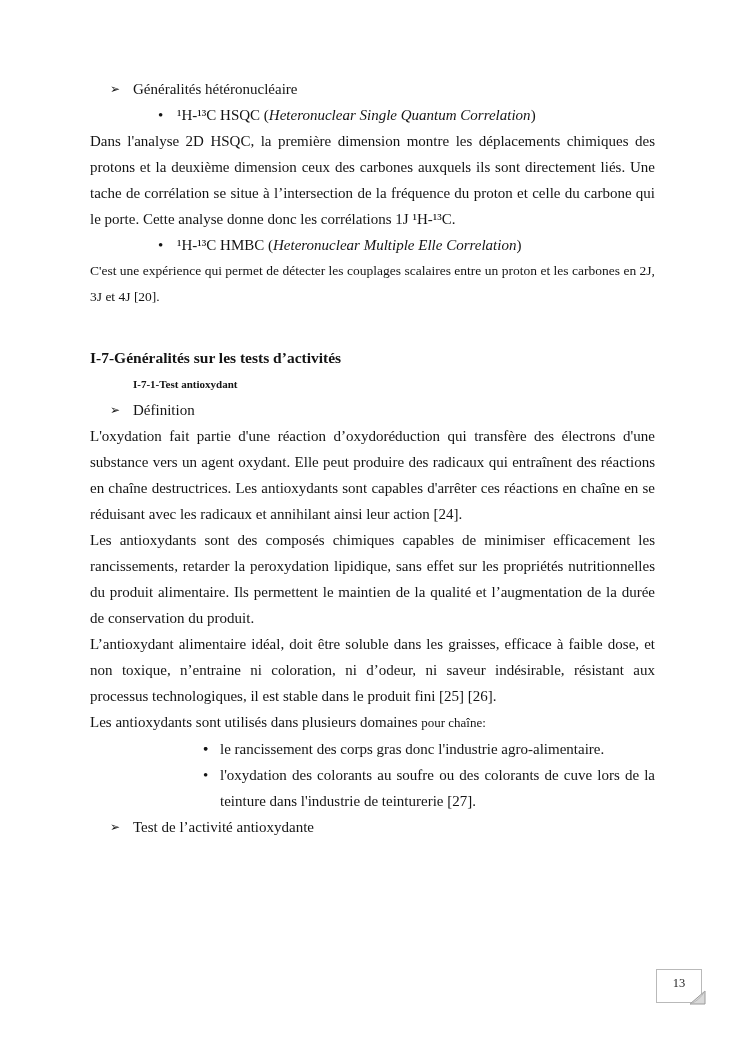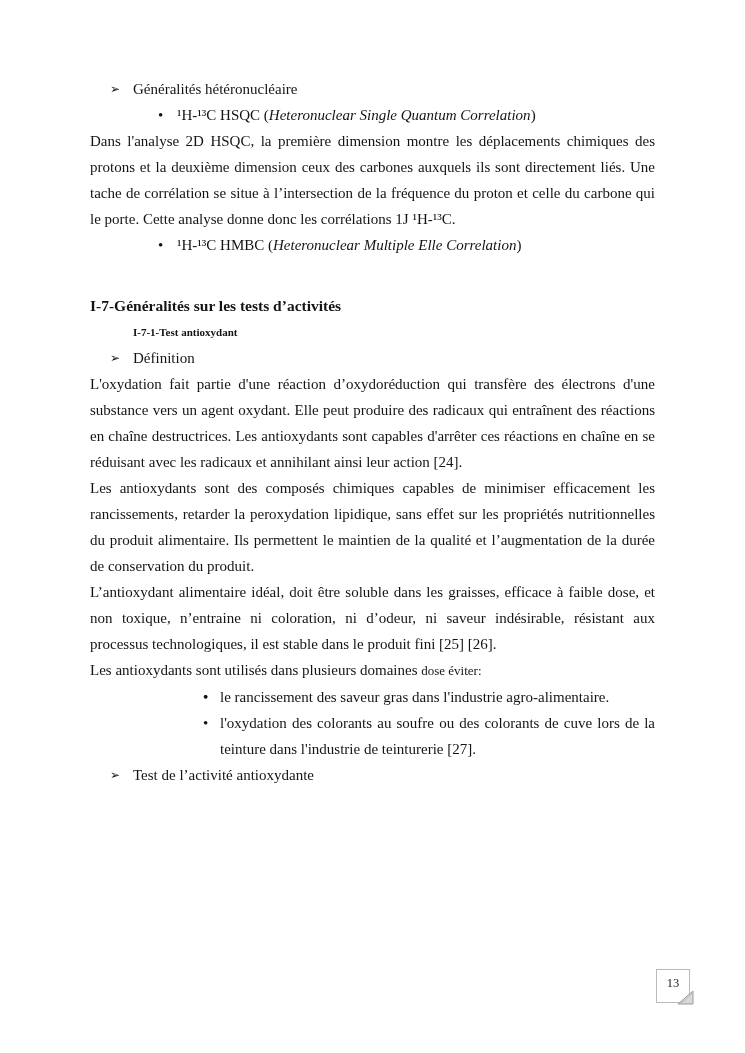--- a/index.html
+++ b/index.html
@@ -40,21 +40,21 @@
   .h1 { font-weight: bold; margin-top: 35px; font-size: 15.5px; }
   .h2 { font-weight: bold; padding-left: 43px; font-size: 11px; }
   .b { font-weight: bold; }
   .u { }
   .i { font-style: italic; }
   .sm { font-size: 13px; }
   .page-badge {
     position: absolute;
     left: 656px;
     top: 969px;
-    width: 34px;
+    width: 46px;
     height: 34px;
     background: #ffffff;
     border: 1px solid #b9b9b9;
     box-sizing: border-box;
     text-align: center;
     font-size: 12.5px;
     line-height: 26px;
     color: #1a1a1a;
   }
   .page-badge .fold {
@@ -66,29 +66,30 @@
 </style>
 </head>
 <body>
 
 <div class="page">
   <main class="content">
       <div class="row arrow"><span class="marker">➢</span><span>Généralités hétéronucléaire</span></div>
       <div class="row b1"><span class="marker">•</span><span>¹H-¹³C HSQC (</span><span class="i">Heteronuclear Single Quantum Correlation</span><span>)</span></div>
       <div class="para"><span>Dans l'analyse 2D HSQC, la première dimension montre les déplacements chimiques des protons et la deuxième dimension ceux des carbones auxquels ils sont directement liés. Une tache de corrélation se situe à l’intersection de la fréquence du proton et celle du carbone qui le porte. Cette analyse donne donc les corrélations 1J ¹H-¹³C.</span></div>
       <div class="row b1"><span class="marker">•</span><span>¹H-¹³C HMBC (</span><span class="i">Heteronuclear Multiple Elle Correlation</span><span>)</span></div>
+      <div class="para small"><span>C'est une expérience qui permet de détecter les couplages scalaires entre un proton et les carbones en 2J, 3J et 4J [20].</span></div>
       <div class="h1"><span class="b">I-7-</span><span class="b u">Généralités sur les tests d’activités</span></div>
       <div class="h2"><span class="b">I-7-1-</span><span class="b u">Test antioxydant</span></div>
       <div class="row arrow"><span class="marker">➢</span><span>Définition</span></div>
       <div class="para"><span>L'oxydation fait partie d'une réaction d’oxydoréduction qui transfère des électrons d'une substance vers un agent oxydant. Elle peut produire des radicaux qui entraînent des réactions en chaîne destructrices. Les antioxydants sont capables d'arrêter ces réactions en chaîne en se réduisant avec les radicaux et annihilant ainsi leur action [24].</span></div>
       <div class="para"><span>Les antioxydants sont des composés chimiques capables de minimiser efficacement les rancissements, retarder la peroxydation lipidique, sans effet sur les propriétés nutritionnelles du produit alimentaire. Ils permettent le maintien de la qualité et l’augmentation de la durée de conservation du produit.</span></div>
       <div class="para"><span>L’antioxydant alimentaire idéal, doit être soluble dans les graisses, efficace à faible dose, et non toxique, n’entraine ni coloration, ni d’odeur, ni saveur indésirable, résistant aux processus technologiques, il est stable dans le produit fini [25] [26].</span></div>
-      <div class="para"><span>Les antioxydants sont utilisés dans plusieurs domaines </span><span class="sm">dose éviter:</span></div>
+      <div class="para"><span>Les antioxydants sont utilisés dans plusieurs domaines </span><span class="sm">pour chaîne:</span></div>
       <div class="row b2"><span class="marker">•</span></div>
-      <div class="row b2"><span class="marker">•</span><span>le rancissement des saveur gras dans l'industrie agro-alimentaire.</span></div>
+      <div class="row b2"><span class="marker">•</span><span>le rancissement des corps gras donc l'industrie agro-alimentaire.</span></div>
       <div class="row b2"><span class="marker">•</span><span>l'oxydation des colorants au soufre ou des colorants de cuve lors de la teinture dans l'industrie de teinturerie [27].</span></div>
       <div class="row arrow"><span class="marker">➢</span><span>Test de l’activité antioxydante</span></div>
     </main>
 
   <div class="page-badge">
     <span>13</span>
     <svg class="fold" width="17" height="15" viewBox="0 0 17 15" aria-hidden="true">
       <path d="M1 14 L16 14 L16 1 Z" fill="#d9d9d9" stroke="#9a9a9a" stroke-width="1" stroke-linejoin="round"></path>
       <path d="M1 14 Q10 11 16 1" fill="none" stroke="#b0b0b0" stroke-width="0.8"></path>
     </svg>

